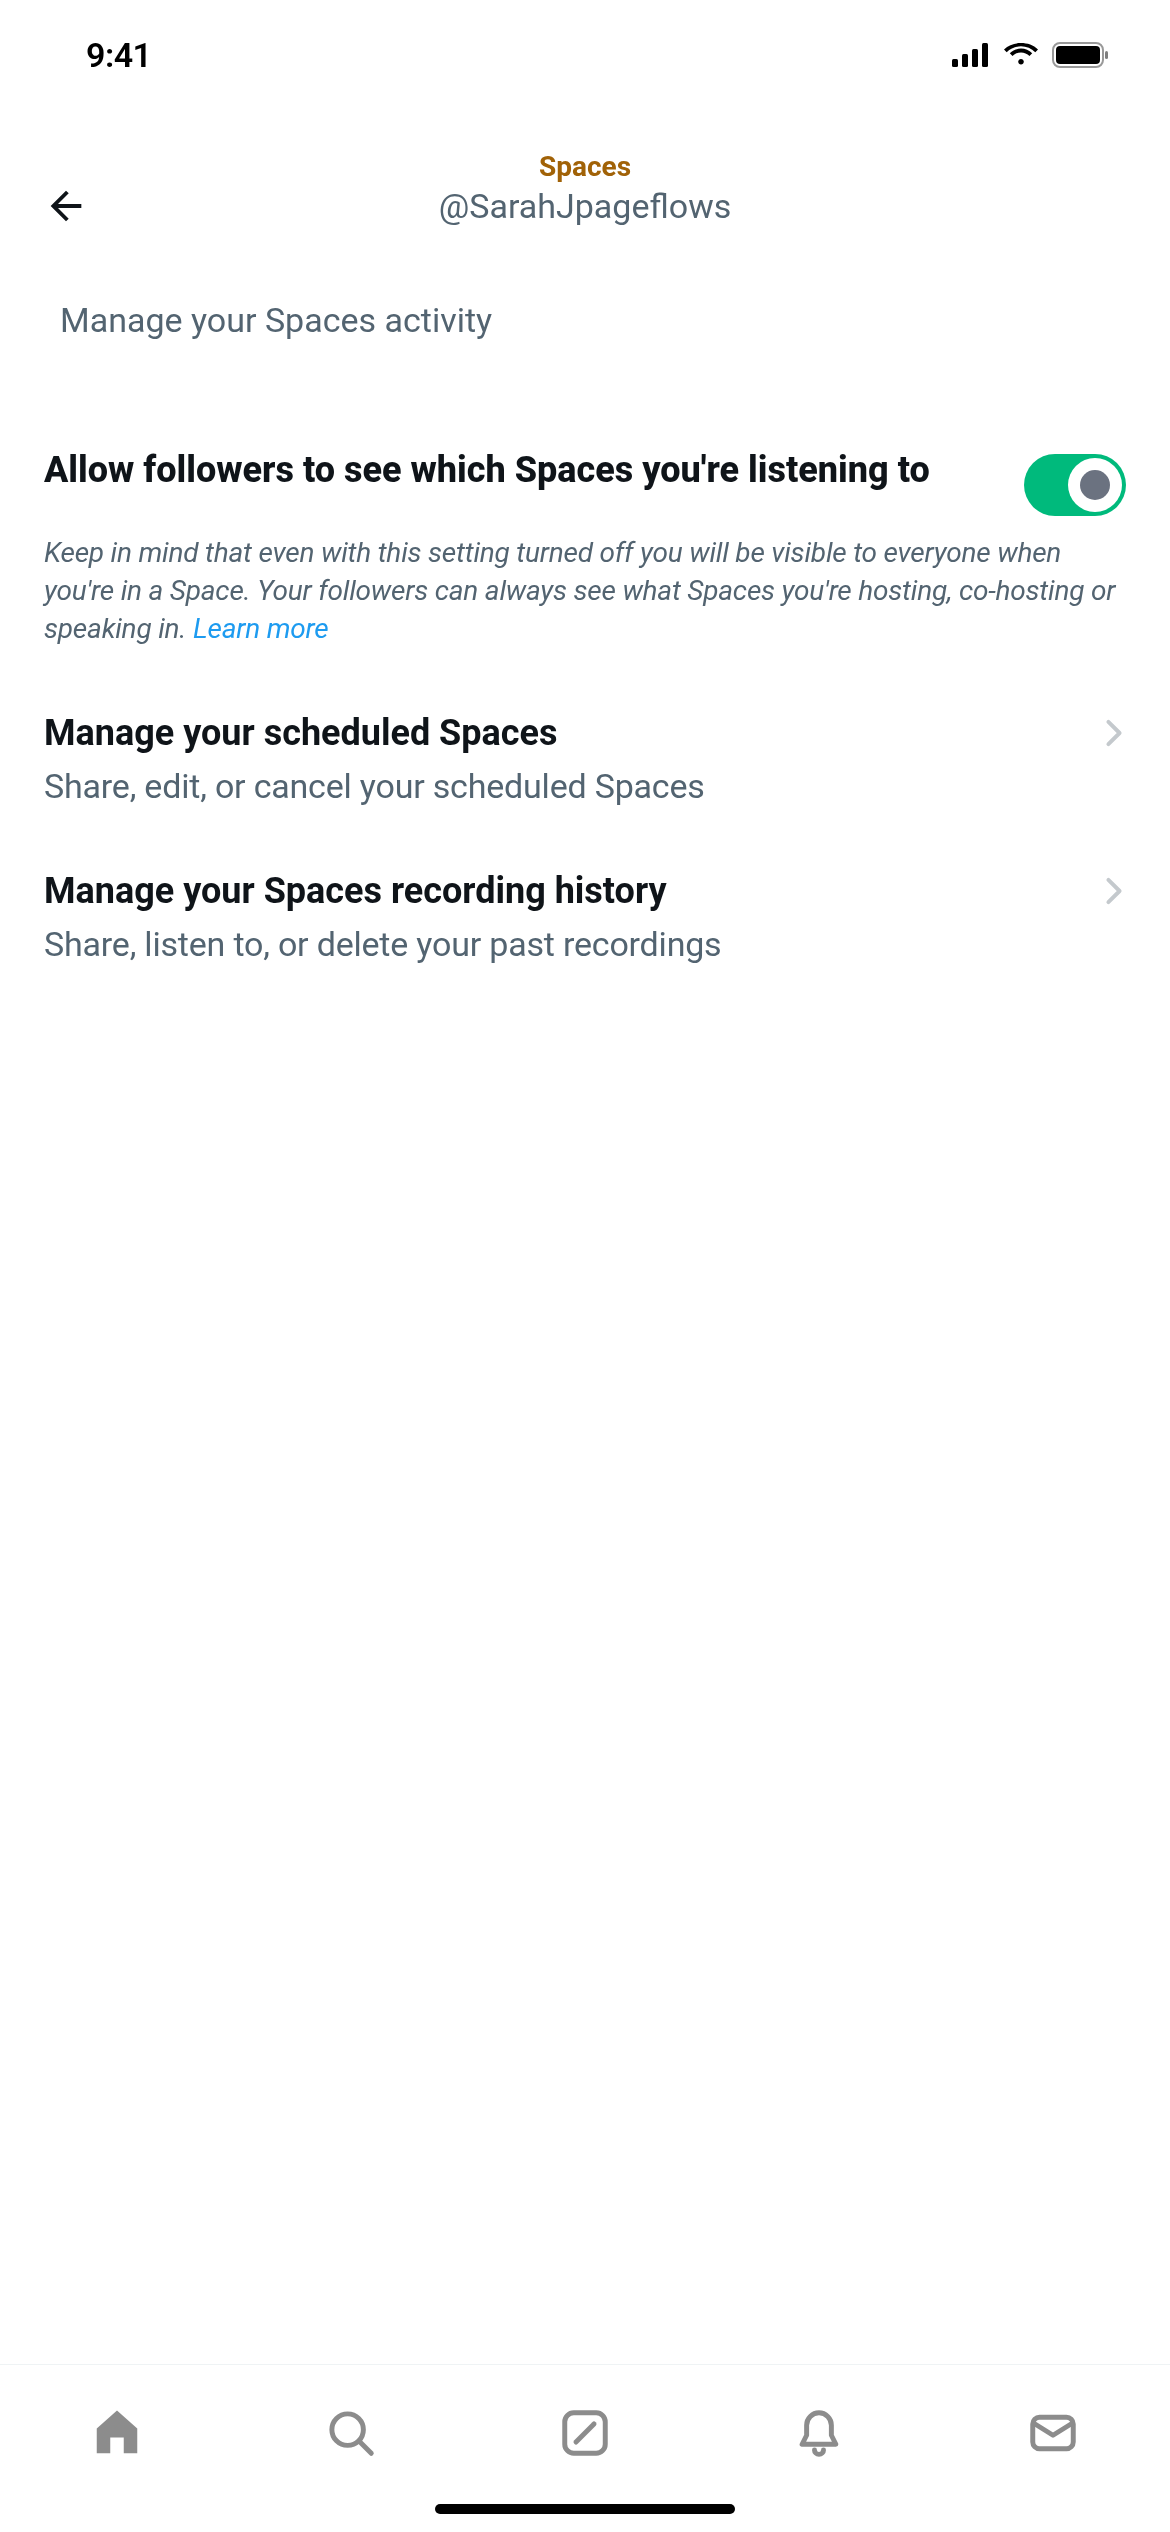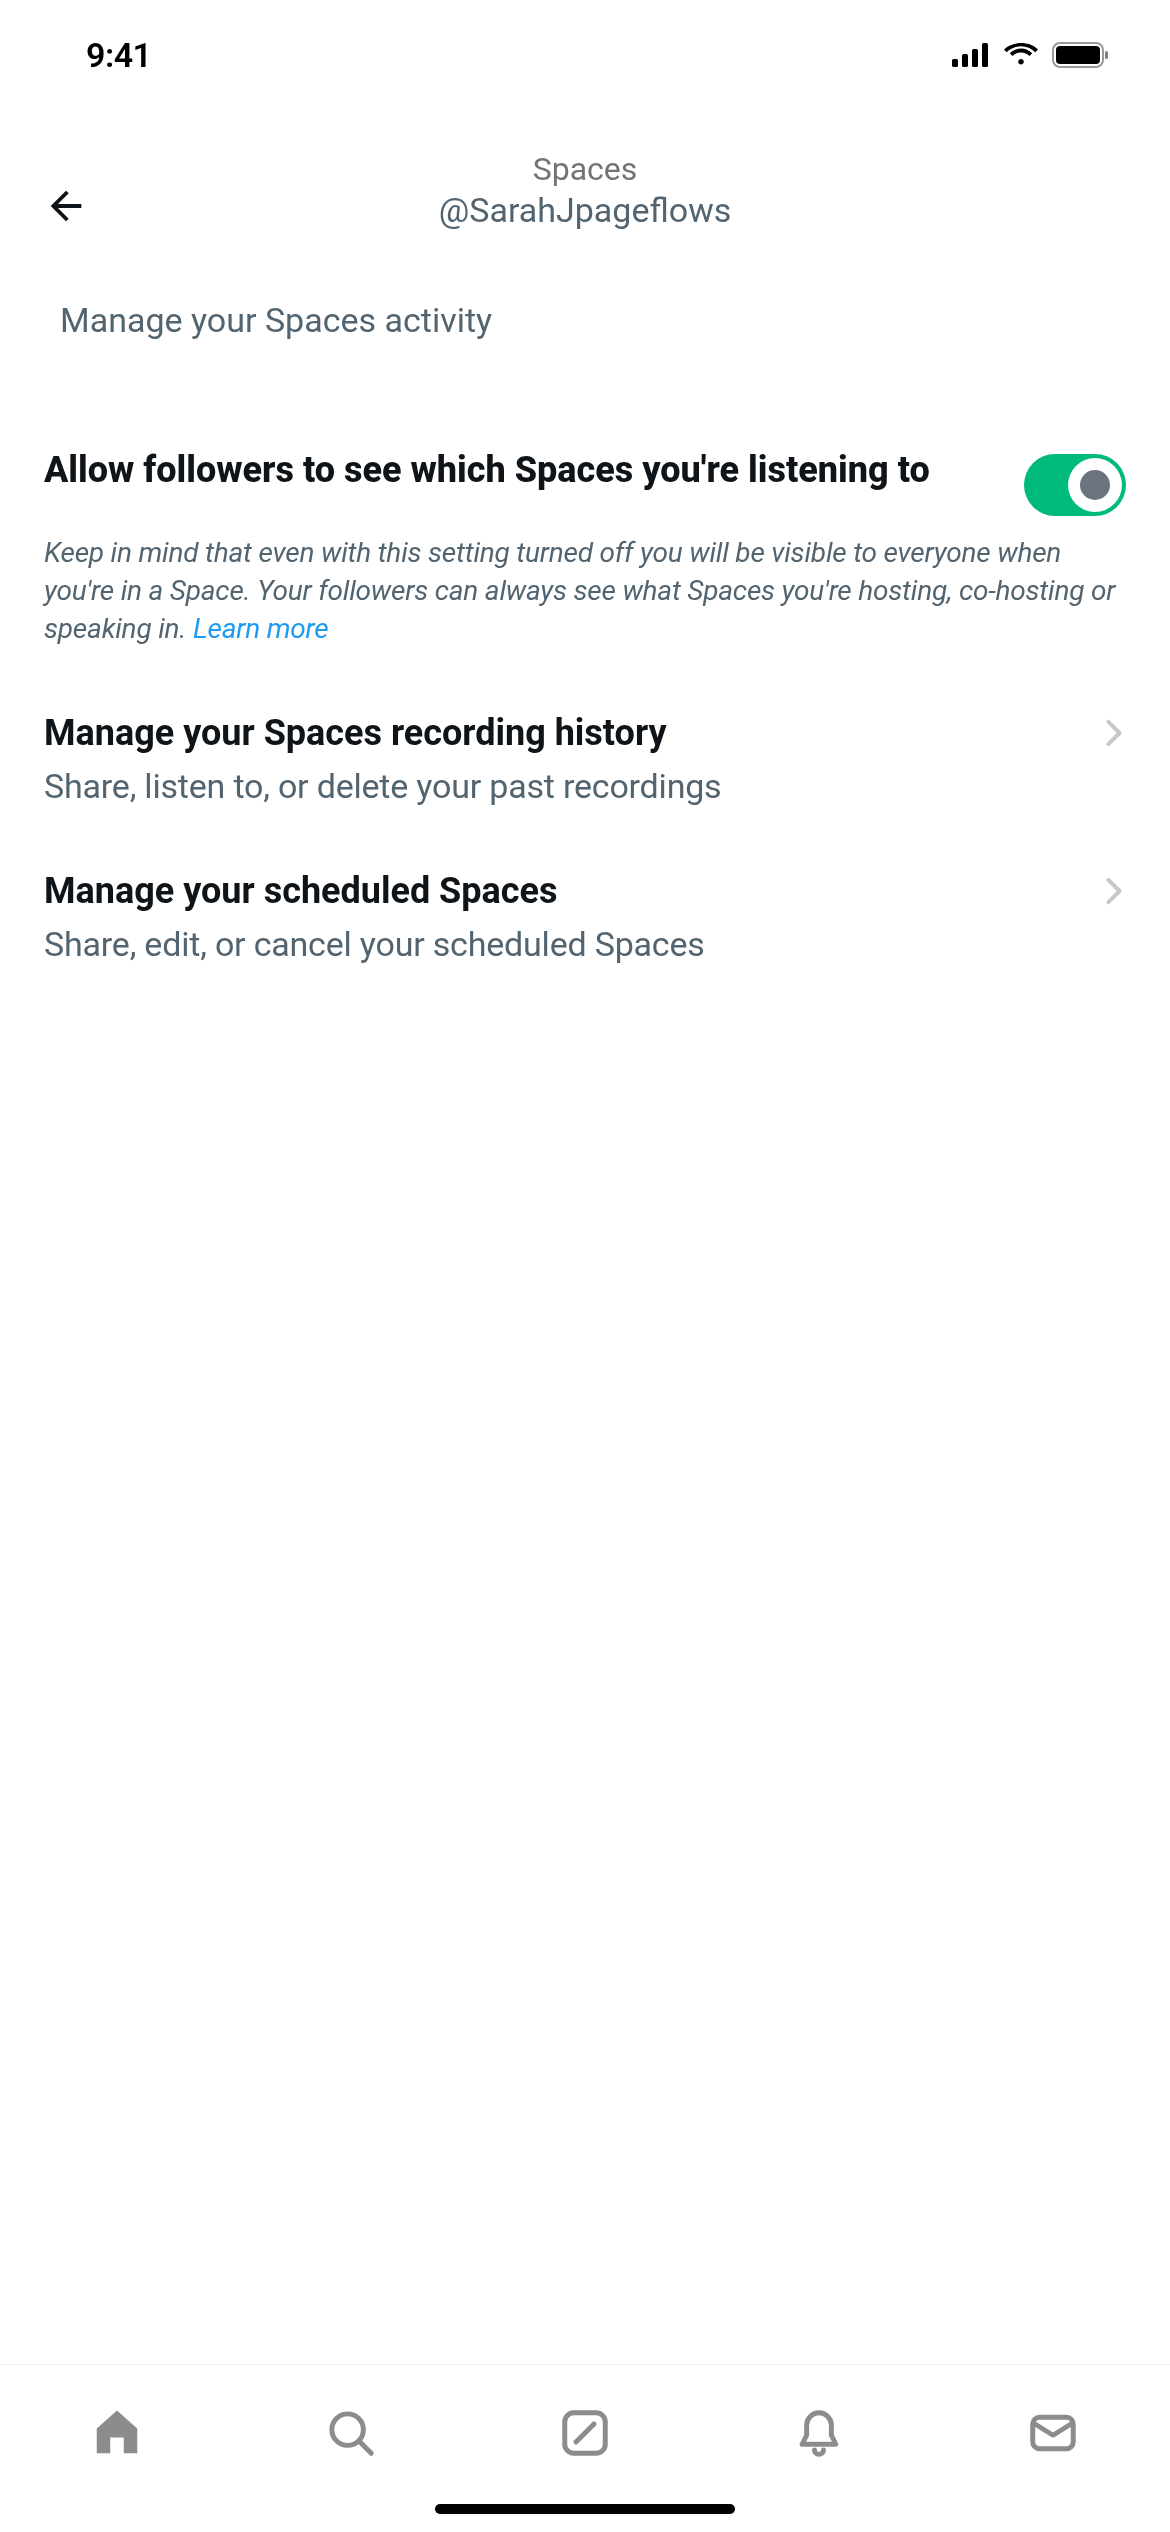--- a/index.html
+++ b/index.html
@@ -45,23 +45,23 @@
       width: 60px;
       height: 60px;
       display: flex;
       align-items: center;
       justify-content: center;
     }
     .nav-title-block {
       text-align: center;
     }
     .nav-title {
-      font-size: 32px;
-      font-weight: 400;
-      color: #737373;
+      font-size: 28px;
+      font-weight: 700;
+      color: #a16207;
       line-height: 1.2;
     }
     .nav-subtitle {
       font-size: 34px;
       color: #536471;
       font-weight: 400;
       margin-top: 2px;
     }
     .section-intro {
       padding: 28px 44px 0 60px;
@@ -226,37 +226,37 @@
         <div class="toggle-knob"></div>
       </div>
     </div>
     <div class="setting-description">
       <span>Keep in mind that even with this setting turned off you will be visible to everyone when you're in a Space. Your followers can always see what Spaces you're hosting, co-hosting or speaking in. </span><a class="learn-more">Learn more</a>
     </div>
   </div>
 
   <div class="link-item">
     <div class="link-row">
+      <div class="link-title">Manage your scheduled Spaces</div>
+      <svg class="chevron" width="24" height="28" viewBox="0 0 12 20">
+        <path d="M2 2 L10 10 L2 18" stroke="#c4c9cd" stroke-width="2.8" fill="none" stroke-linecap="round" stroke-linejoin="round"></path>
+      </svg>
+    </div>
+    <div class="link-description">Share, edit, or cancel your scheduled Spaces</div>
+  </div>
+
+  <div class="link-item">
+    <div class="link-row">
       <div class="link-title">Manage your Spaces recording history</div>
       <svg class="chevron" width="24" height="28" viewBox="0 0 12 20">
         <path d="M2 2 L10 10 L2 18" stroke="#c4c9cd" stroke-width="2.8" fill="none" stroke-linecap="round" stroke-linejoin="round"></path>
       </svg>
     </div>
     <div class="link-description">Share, listen to, or delete your past recordings</div>
   </div>
-
-  <div class="link-item">
-    <div class="link-row">
-      <div class="link-title">Manage your scheduled Spaces</div>
-      <svg class="chevron" width="24" height="28" viewBox="0 0 12 20">
-        <path d="M2 2 L10 10 L2 18" stroke="#c4c9cd" stroke-width="2.8" fill="none" stroke-linecap="round" stroke-linejoin="round"></path>
-      </svg>
-    </div>
-    <div class="link-description">Share, edit, or cancel your scheduled Spaces</div>
-  </div>
 </div>
 
 <div class="tab-bar">
   <div class="tab-item">
     <svg width="54" height="54" viewBox="0 0 24 24">
       <path d="M12 2 L3 10 L3 21 L9 21 L9 14 L15 14 L15 21 L21 21 L21 10 Z" fill="#8c8c8c"></path>
     </svg>
   </div>
   <div class="tab-item">
     <svg width="54" height="54" viewBox="0 0 24 24">

